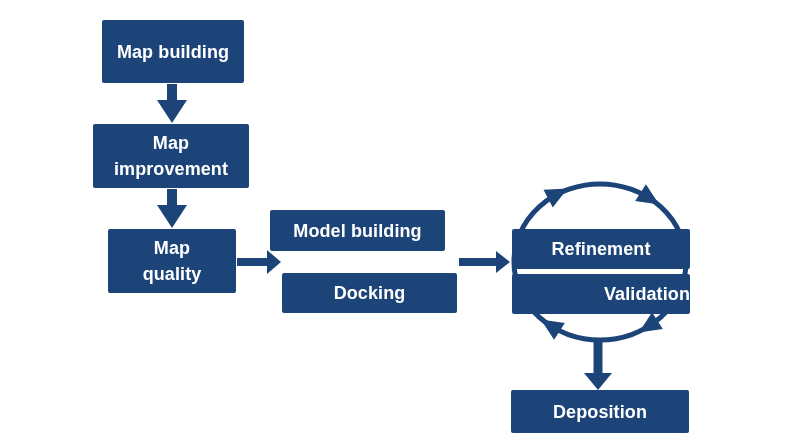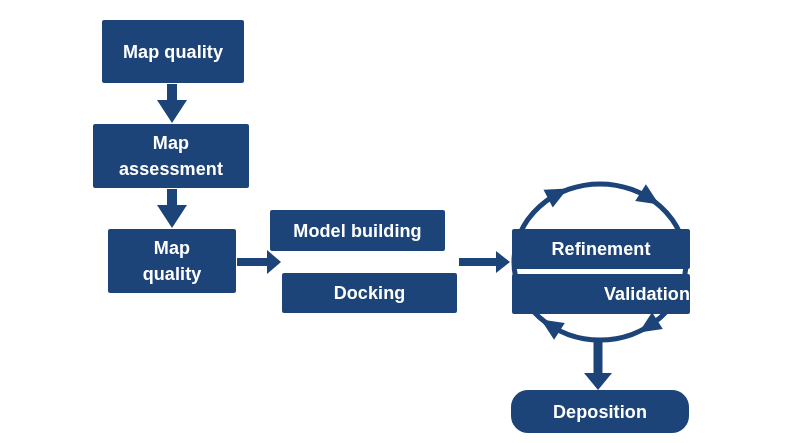--- a/index.html
+++ b/index.html
@@ -58,21 +58,21 @@
   .node .ln { display: block; }
   .node .ln:empty { display: none; }
 
   #n-map-quality     { left:102px; top:20px;  width:142px; height:63px; }
   #n-map-improvement { left:93px;  top:124px; width:156px; height:64px; }
   #n-map-symmetry    { left:108px; top:229px; width:128px; height:64px; }
   #n-model-building  { left:270px; top:210px; width:175px; height:41px; }
   #n-docking         { left:282px; top:273px; width:175px; height:40px; }
   #n-refinement      { left:512px; top:229px; width:178px; height:40px; }
   #n-validation      { left:512px; top:274px; width:178px; height:40px;align-items:flex-end; }
-  #n-deposition      { left:511px; top:390px; width:178px; height:43px;border-radius:17px; }
+  #n-deposition      { left:511px; top:390px; width:178px; height:43px; }
 </style>
 </head>
 <body>
 
 <div class="canvas">
 
   <svg class="arrow-layer" width="800" height="443" viewBox="0 0 800 443">
 
     <g>
       <ellipse class="cycle-ring" cx="600" cy="262" rx="86" ry="78"></ellipse>
@@ -102,26 +102,26 @@
       <polygon points="496,251 496,273 510,262"></polygon>
     </g>
 
     <g>
       <line x1="598" y1="340" x2="598" y2="374" stroke-width="9"></line>
       <polygon points="584,373 612,373 598,390"></polygon>
     </g>
   </svg>
 
   <div class="node" id="n-map-quality">
-    <span class="ln">Map quality</span>
+    <span class="ln">Map building</span>
   </div>
 
   <div class="node" id="n-map-improvement">
     <span class="ln">Map</span>
-    <span class="ln">assessment</span>
+    <span class="ln">improvement</span>
   </div>
 
   <div class="node" id="n-map-symmetry">
     <span class="ln">Map</span>
     <span class="ln">quality</span>
   </div>
 
   <div class="node" id="n-model-building">
     <span class="ln">Model building</span>
   </div>

